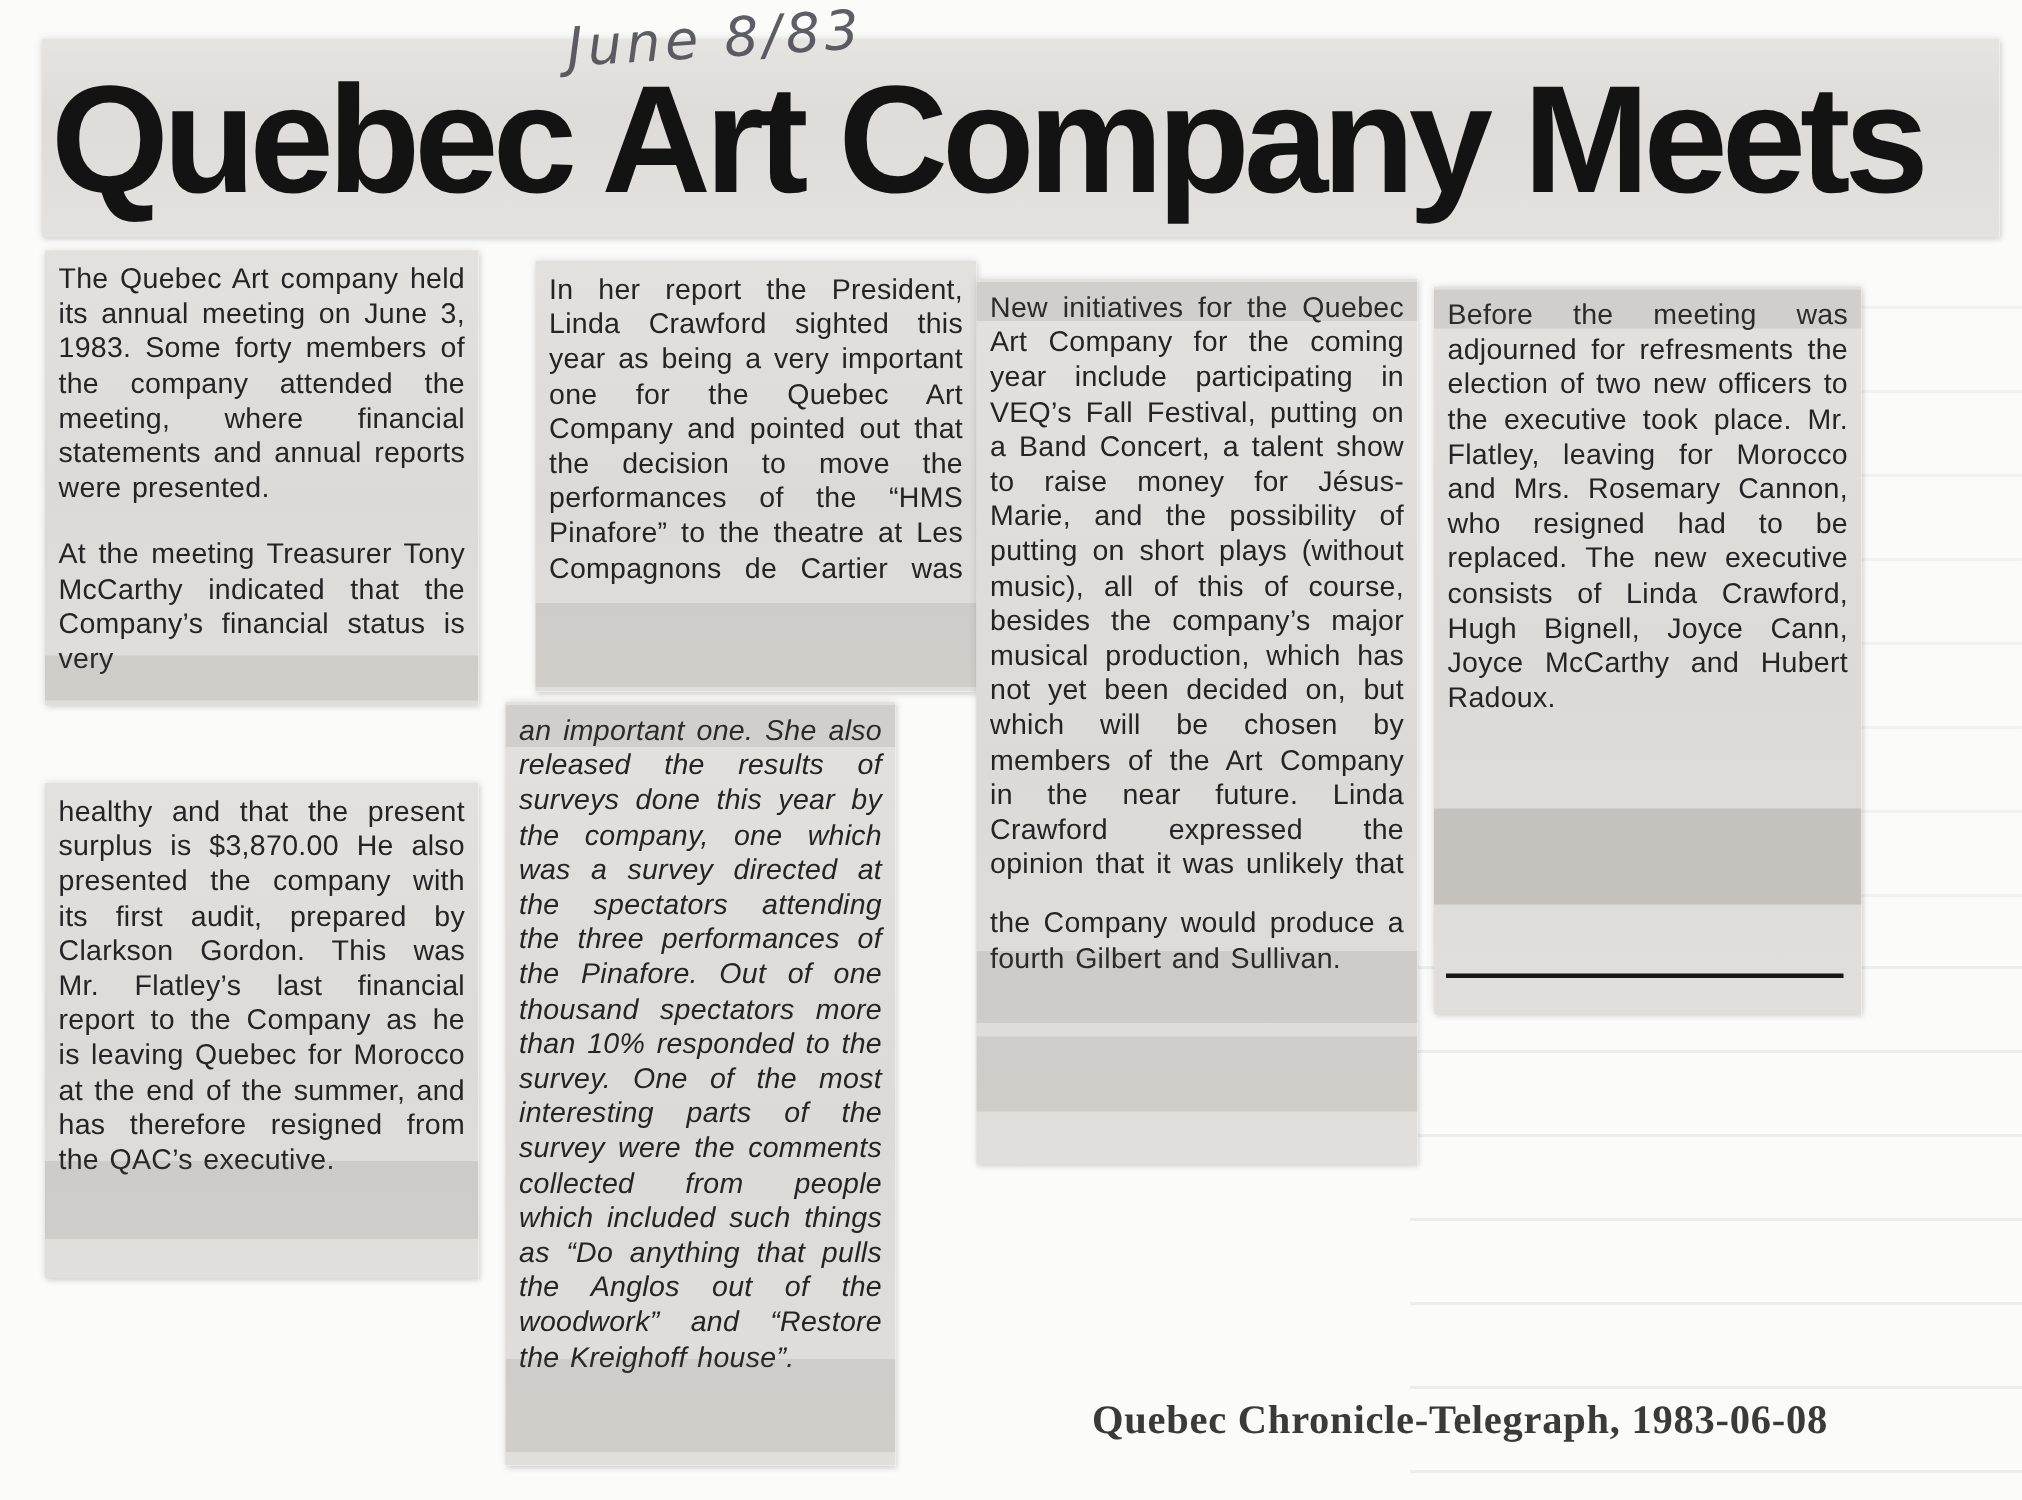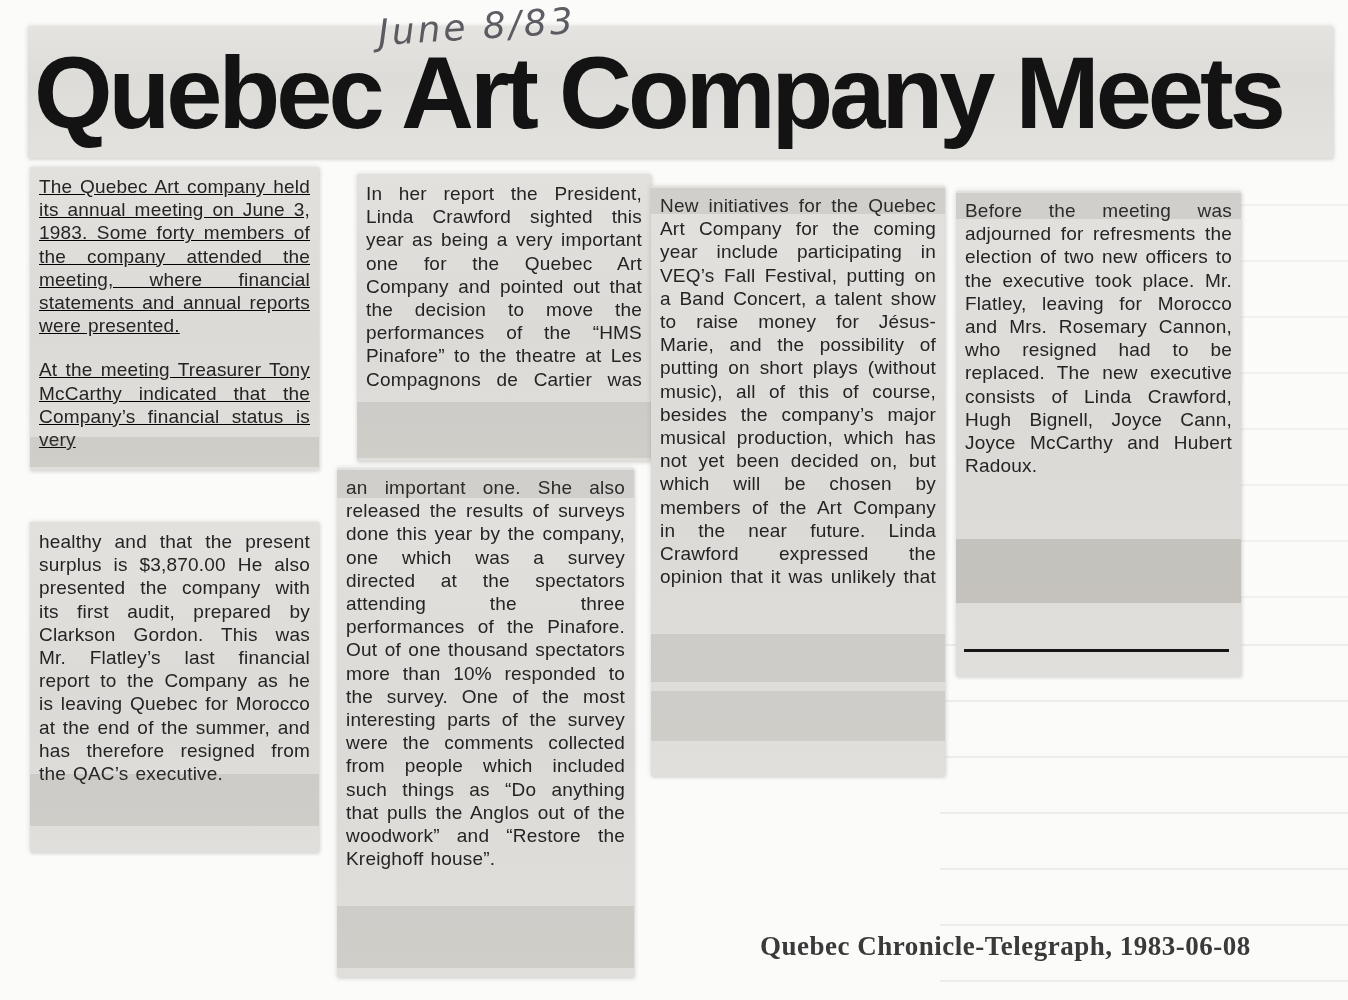--- a/index.html
+++ b/index.html
@@ -73,37 +73,37 @@
     font-family: "DejaVu Sans", sans-serif;
     font-style: italic;
     font-size: 36px;
     letter-spacing: 3px;
     color: #43434b;
     transform: rotate(-3.5deg);
     opacity: 0.85;
     white-space: nowrap;
   }
 
-  .col1a { left: 30px;  top: 167px; width: 289px; height: 303px; text-decoration: underline; }
+  .col1a { left: 30px;  top: 167px; width: 289px; height: 303px; }
   .col1b { left: 30px;  top: 477px; width: 289px; height: 330px; margin-top: 45px; }
   .col2a { left: 333px; top: 174px; width: 294px; height: 287px; margin-left: 24px; }
-  .col2b { left: 337px; top: 468px; width: 297px; height: 509px; }
+  .col2b { left: 337px; top: 468px; width: 260px; height: 509px; font-style: italic; }
   .col3  { left: 651px; top: 186px; width: 294px; height: 590px; }
   .col4  { left: 956px; top: 191px; width: 285px; height: 485px; }
 
   .col4-rule {
     position: absolute;
     left: 8px; right: 12px; bottom: 24px;
     height: 3px;
     background: #161616;
   }
 
   .caption {
     position: absolute;
-    left: 760px; top: 931px;
+    left: 728px; top: 931px;
     font-family: "Liberation Serif", serif;
     font-weight: bold;
     font-size: 27px;
     letter-spacing: 0.5px;
     color: #3a3a3a;
     white-space: nowrap;
   }
 </style>
 </head>
 <body>
@@ -145,20 +145,21 @@
     <div class="txt">
       <p>an important one. She also released the results of surveys done this year by the company, one which was a survey directed at the spectators attending the three performances of the Pinafore. Out of one thousand spectators more than 10% responded to the survey. One of the most interesting parts of the survey were the comments collected from people which included such things as “Do anything that pulls the Anglos out of the woodwork” and “Restore the Kreighoff house”.</p>
     </div>
     <div class="shade" style="top:2px;height:28px;"></div>
     <div class="shade" style="top:438px;height:62px;"></div>
   </div>
 
   <div class="piece col3">
     <div class="txt">
       <p class="jlast" style="margin-bottom:16px;">New initiatives for the Quebec Art Company for the coming year include participating in VEQ’s Fall Festival, putting on a Band Concert, a talent show to raise money for Jésus-Marie, and the possibility of putting on short plays (without music), all of this of course, besides the company’s major musical production, which has not yet been decided on, but which will be chosen by members of the Art Company in the near future. Linda Crawford expressed the opinion that it was unlikely that</p>
+      <p>the Company would produce a fourth Gilbert and Sullivan.</p>
     </div>
     <div class="shade" style="top:2px;height:26px;"></div>
     <div class="shade" style="top:448px;height:48px;"></div>
     <div class="shade" style="top:505px;height:50px;"></div>
   </div>
 
   <div class="piece col4">
     <div class="txt">
       <p>Before the meeting was adjourned for refresments the election of two new officers to the executive took place. Mr. Flatley, leaving for Morocco and Mrs. Rosemary Cannon, who resigned had to be replaced. The new executive consists of Linda Crawford, Hugh Bignell, Joyce Cann, Joyce McCarthy and Hubert Radoux.</p>
     </div>

